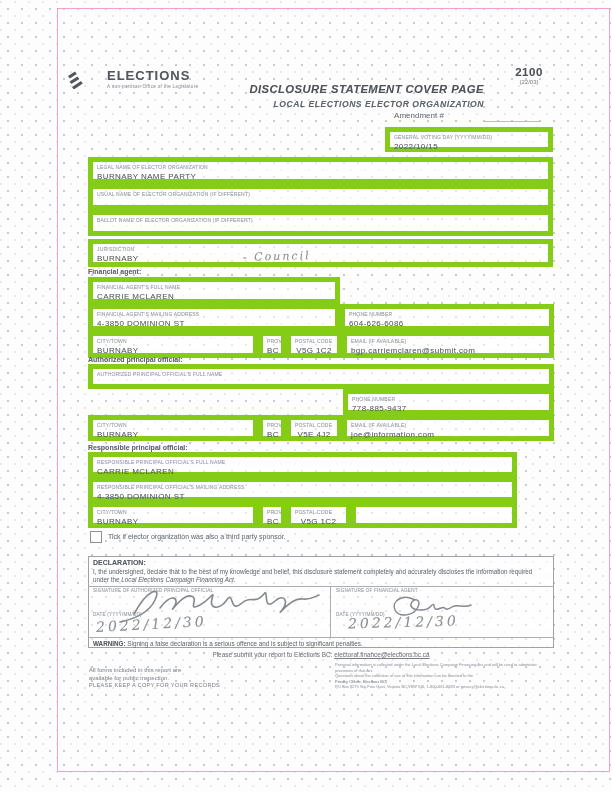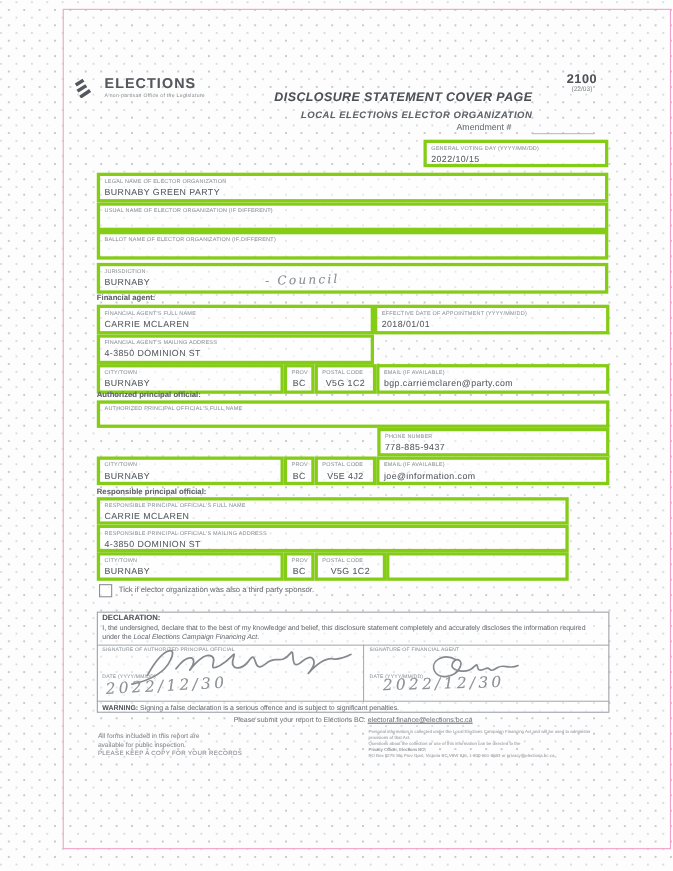--- a/index.html
+++ b/index.html
@@ -7,33 +7,33 @@
          font-family:"Liberation Sans",sans-serif;color:#5c6166;}
   .sheet *{text-shadow:0 0 0.6px rgba(110,115,120,0.30);}
   .dots{position:absolute;inset:0;
         background-image:radial-gradient(circle,#c6c9ce 0.7px,transparent 0.95px),
                          radial-gradient(circle,#d7dade 0.6px,transparent 0.85px);
         background-size:14px 14px,14px 14px;background-position:1px 2px,8px 9px;}
   .pink-frame{position:absolute;left:57px;top:8px;width:551px;height:762px;
               border:1px solid #f2a2c8;}
   .abs{position:absolute;}
   
-  .logo{left:66px;top:68px;display:flex;align-items:flex-end;gap:7px;}
+  .logo{left:66px;top:68px;display:flex;align-items:flex-end;gap:19px;}
   .brand{font-size:13px;font-weight:bold;letter-spacing:1px;color:#54585e;}
   .tagline{font-size:4.6px;color:#999da2;margin-top:1px;letter-spacing:0.3px;}
   .title-block{left:226px;top:83px;width:258px;text-align:right;font-style:italic;}
   .doc-title{font-size:11.3px;font-weight:bold;letter-spacing:0.4px;color:#4e5257;}
   .doc-subtitle{font-size:8.6px;font-weight:bold;letter-spacing:0.5px;color:#5f6469;margin-top:4px;}
   .form-num{left:503px;top:66px;width:52px;text-align:center;}
   .form-num .num{font-size:11.5px;font-weight:bold;color:#4e5257;letter-spacing:0.5px;}
   .form-num .rev{font-size:6px;color:#8d9196;margin-top:1px;}
-  .amendment{left:415px;top:111px;width:86px;text-align:left;font-size:8px;color:#6f747a;}
+  .amendment{left:376px;top:111px;width:86px;text-align:center;font-size:8px;color:#6f747a;}
   .amend-line{left:484px;top:121px;width:56px;border-bottom:1px solid #b9bcc0;height:0;}
   
-  .f{position:absolute;border:3px solid #84cc16;background:rgba(255,255,255,0.55);
+  .f{position:absolute;border:5px solid #84cc16;background:rgba(255,255,255,0.55);
      padding:2px 4px 0 4px;box-sizing:border-box;overflow:visible;}
   .lbl{font-size:5px;color:#9aa0a6;letter-spacing:0.2px;white-space:nowrap;}
   .val{font-size:8px;color:#595e64;margin-top:2px;letter-spacing:0.4px;white-space:nowrap;}
   .val.center{text-align:center;}
   .section-label{position:absolute;font-size:7px;font-weight:bold;color:#60656b;}
   .hw{font-family:"DejaVu Serif",serif;font-style:italic;color:#8e9296;}
   .hw-jur{position:absolute;left:150px;top:6px;font-size:11px;letter-spacing:2px;transform:rotate(-1.5deg);}
   .hw-date{font-size:14px;letter-spacing:3px;}
   
   .cb-box{left:90px;top:531px;width:10px;height:10px;border:1px solid #8d9196;background:rgba(255,255,255,0.6);}
@@ -92,64 +92,64 @@
   <div class="abs amendment">Amendment #</div>
   <div class="abs amend-line"></div>
 
   <div class="f" style="left:385px;top:127px;width:168px;height:25px;">
     <div class="lbl">GENERAL VOTING DAY (YYYY/MM/DD)</div>
     <div class="val">2022/10/15</div>
   </div>
 
   <div class="f" style="left:88px;top:157px;width:465px;height:27px;">
     <div class="lbl">LEGAL NAME OF ELECTOR ORGANIZATION</div>
-    <div class="val">BURNABY GREEN PARTY</div>
+    <div class="val">BURNABY NAME PARTY</div>
   </div>
   <div class="f" style="left:88px;top:184px;width:465px;height:26px;">
     <div class="lbl">USUAL NAME OF ELECTOR ORGANIZATION (IF DIFFERENT)</div>
     <div class="val"></div>
   </div>
   <div class="f" style="left:88px;top:210px;width:465px;height:26px;">
     <div class="lbl">BALLOT NAME OF ELECTOR ORGANIZATION (IF DIFFERENT)</div>
     <div class="val"></div>
   </div>
   <div class="f" style="left:88px;top:239px;width:465px;height:28px;">
     <div class="lbl">JURISDICTION</div>
     <div class="val">BURNABY</div>
     <div class="hw hw-jur">- Council</div>
   </div>
 
   <div class="section-label" style="left:88px;top:268px;">Financial agent:</div>
   <div class="f" style="left:88px;top:277px;width:252px;height:27px;">
     <div class="lbl">FINANCIAL AGENT'S FULL NAME</div>
     <div class="val">CARRIE MCLAREN</div>
   </div>
-  <div class="f" style="left:340px;top:277px;width:214px;height:27px;">
-    <div class="lbl">EFFECTIVE DATE OF APPOINTMENT (YYYY/MM/DD)</div>
-    <div class="val">2018/01/01</div>
-  </div>
   <div class="f" style="left:88px;top:304px;width:252px;height:27px;">
     <div class="lbl">FINANCIAL AGENT'S MAILING ADDRESS</div>
     <div class="val">4-3850 DOMINION ST</div>
   </div>
+  <div class="f" style="left:340px;top:304px;width:214px;height:27px;">
+    <div class="lbl">PHONE NUMBER</div>
+    <div class="val">604-626-6086</div>
+  </div>
   <div class="f" style="left:88px;top:331px;width:170px;height:27px;">
     <div class="lbl">CITY/TOWN</div>
     <div class="val">BURNABY</div>
   </div>
   <div class="f" style="left:258px;top:331px;width:28px;height:27px;">
     <div class="lbl">PROV</div>
     <div class="val center">BC</div>
   </div>
   <div class="f" style="left:286px;top:331px;width:56px;height:27px;">
     <div class="lbl">POSTAL CODE</div>
     <div class="val center">V5G 1C2</div>
   </div>
   <div class="f" style="left:342px;top:331px;width:212px;height:27px;">
     <div class="lbl">EMAIL (IF AVAILABLE)</div>
-    <div class="val">bgp.carriemclaren@party.com</div>
+    <div class="val">bgp.carriemclaren@submit.com</div>
   </div>
 
   <div class="section-label" style="left:88px;top:356px;">Authorized principal official:</div>
   <div class="f" style="left:88px;top:364px;width:466px;height:25px;">
     <div class="lbl">AUTHORIZED PRINCIPAL OFFICIAL'S FULL NAME</div>
   </div>
   <div class="f" style="left:343px;top:389px;width:211px;height:26px;">
     <div class="lbl">PHONE NUMBER</div>
     <div class="val">778-885-9437</div>
   </div>

